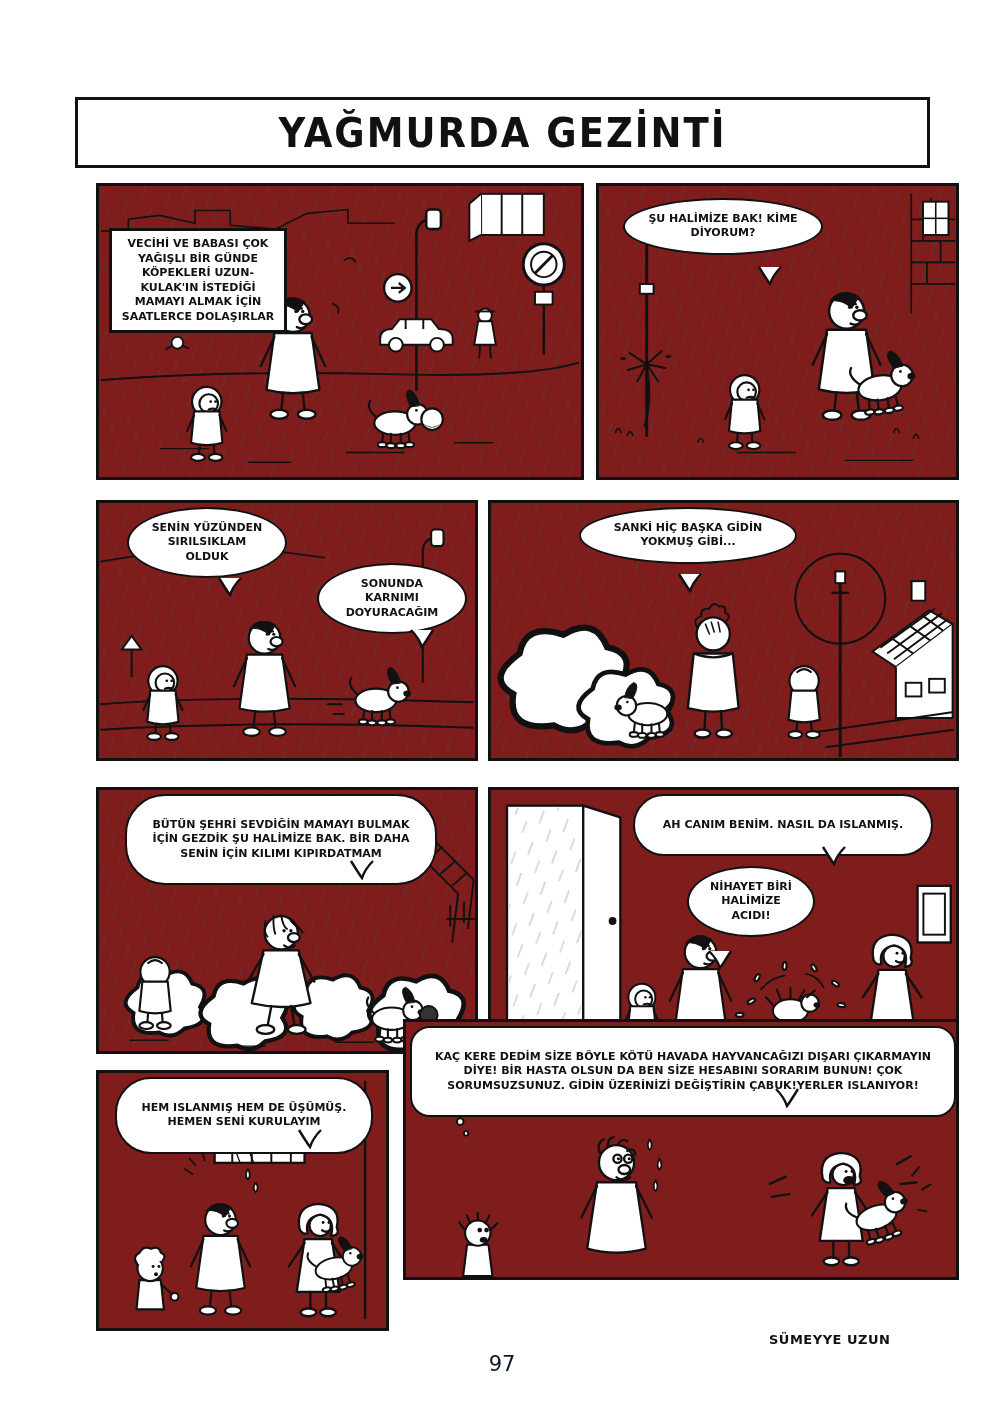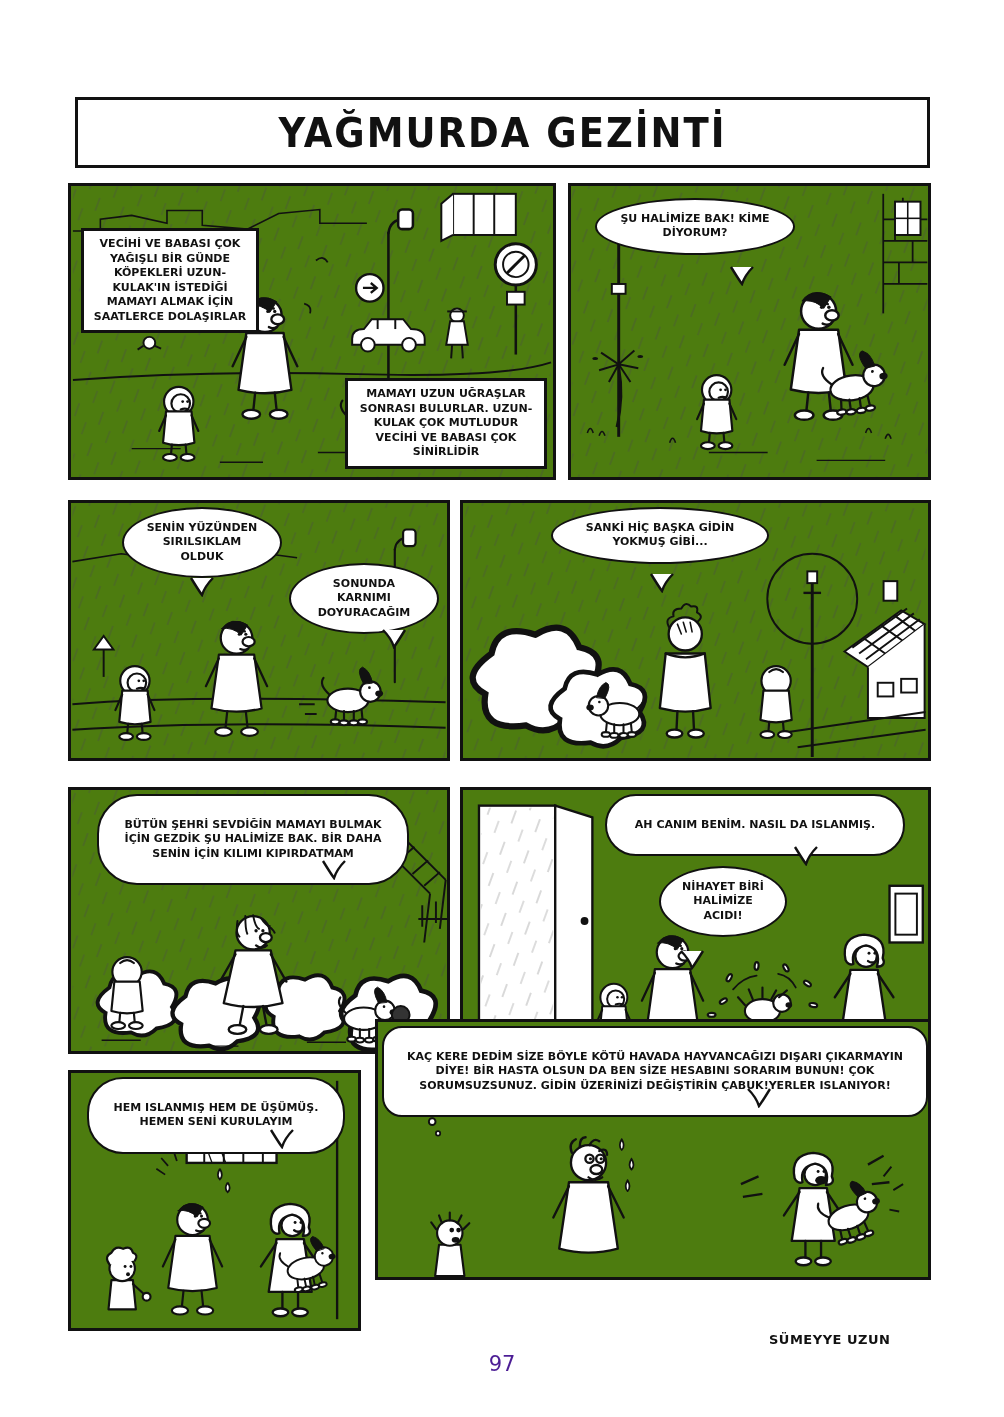--- a/index.html
+++ b/index.html
@@ -3,39 +3,39 @@
 <meta charset="utf-8">
 <style>
   html,body{margin:0;padding:0;background:#ffffff;}
   body{width:1004px;height:1417px;font-family:"DejaVu Sans",sans-serif;color:#111;}
   .page{position:relative;width:1004px;height:1372px;background:#fff;overflow:hidden;}
 
   .title-box{position:absolute;left:75px;top:97px;width:849px;height:65px;
     border:3px solid #111;display:flex;align-items:center;justify-content:center;background:#fff;}
   .title-text{font-size:37px;font-weight:bold;letter-spacing:2px;transform:scaleY(1.12);white-space:nowrap;}
 
-  .panel{position:absolute;border:3px solid #111;background:#4d7c0f;overflow:hidden;box-sizing:border-box;}
+  .panel{position:absolute;border:3px solid #111;background:#7f1d1d;overflow:hidden;box-sizing:border-box;margin-left:28px;}
   .scene{position:absolute;left:0;top:0;width:100%;height:100%;}
 
   .caption{position:absolute;background:#fff;border:3px solid #111;padding:6px 8px;
     font-weight:bold;font-size:11px;line-height:1.32;text-align:center;box-sizing:border-box;z-index:4;}
   .bubble{position:absolute;background:#fff;border:2.5px solid #111;padding:22px 12px;
     font-weight:bold;font-size:11px;line-height:1.3;text-align:center;box-sizing:border-box;
     border-radius:28px;z-index:4;}
   .bubble.ellipse{border-radius:50%;padding:12px 16px;}
   .btail{position:absolute;width:26px;height:20px;z-index:5;}
   .btail.flip{transform:scaleX(-1);}
 
   .excl-bubble{position:absolute;width:52px;height:52px;border:2.5px solid #111;border-radius:50%;
     background:#fff;display:flex;align-items:center;justify-content:center;
     font-weight:bold;font-size:30px;z-index:4;}
 
   .signature{position:absolute;top:1332px;left:769px;width:160px;
     font-weight:bold;font-size:13px;letter-spacing:0.5px;}
-  .pageno{position:absolute;top:1352px;left:0;width:100%;text-align:center;font-size:21px;color:#4c1d95;}
+  .pageno{position:absolute;top:1352px;left:0;width:100%;text-align:center;font-size:21px;color:#0f172a;}
 </style>
 </head>
 <body>
 
 <div class="page">
 
   <svg width="0" height="0" style="position:absolute" aria-hidden="true">
     <defs>
       <pattern id="rainpat" width="26" height="34" patternUnits="userSpaceOnUse" patternTransform="rotate(20)">
         <line x1="4" y1="2" x2="4" y2="16" stroke="#4a4a4a" stroke-width="1.2"></line>
@@ -159,23 +159,20 @@
       <use href="#g-dog" transform="translate(300,242)"></use>
       <g>
         <circle cx="338" cy="238" r="11" fill="#fff" stroke="#111" stroke-width="2.2"></circle>
         <path d="M330,243 A11,11 0 0 0 346,243 Q338,249 330,243 Z" fill="#111"></path>
       </g>
       <path d="M150,72 q6,-8 12,-2 M248,76 q8,-6 12,2 M164,104 q-8,4 -4,10 M236,120 q8,2 6,10" fill="none" stroke="#111" stroke-width="1.8"></path>
     </svg>
     <div class="caption" style="left:10px;top:42px;width:178px">
       <span>VECİHİ VE BABASI ÇOK YAĞIŞLI BİR GÜNDE KÖPEKLERİ UZUN-KULAK'IN İSTEDİĞİ MAMAYI ALMAK İÇİN SAATLERCE DOLAŞIRLAR</span>
     </div>
-    <div class="caption" style="right:6px;bottom:8px;width:202px">
-      <span>MAMAYI UZUN UĞRAŞLAR SONRASI BULURLAR. UZUN-KULAK ÇOK MUTLUDUR VECİHİ VE BABASI ÇOK SİNİRLİDİR</span>
-    </div>
   </div>
 
   <div class="panel" style="left:568px;top:183px;width:363px;height:297px">
     <svg class="scene" viewBox="0 0 363 297">
       <rect width="363" height="297" fill="url(#rainpat)" opacity="0.5"></rect>
       <g stroke="#111" fill="none">
         <line x1="48" y1="28" x2="48" y2="256" stroke-width="3"></line>
         <rect x="41" y="100" width="14" height="10" fill="#fff" stroke-width="2"></rect>
         <path d="M48,182 L30,170 M48,182 L64,168 M48,182 L28,188 M48,182 L68,186 M48,182 L38,200 M48,182 L60,200" stroke-width="2"></path>
         <path d="M48,184 Q54,216 46,246" stroke-width="2.4"></path>
@@ -213,21 +210,21 @@
       <g transform="translate(22,150)" stroke="#111" stroke-width="2" fill="#fff">
         <path d="M0,0 l10,-14 l10,14 z"></path>
           <line x1="10" y1="0" x2="10" y2="28"></line>
       </g>
       <path d="M0,206 Q120,196 382,204 M0,232 Q160,222 382,230" fill="none" stroke="#111" stroke-width="2"></path>
       <use href="#g-boy" transform="translate(64,182)"></use>
       <use href="#g-man" transform="translate(168,140) scale(0.95)"></use>
       <use href="#g-dog" transform="translate(282,202)"></use>
       <path d="M248,206 h-16 M250,216 h-12" stroke="#111" stroke-width="2"></path>
     </svg>
-    <div class="bubble ellipse" style="left:51px;top:4px;width:160px">
+    <div class="bubble ellipse" style="left:28px;top:4px;width:160px">
       <span>SENİN YÜZÜNDEN SIRILSIKLAM OLDUK</span>
     </div>
     <svg class="btail" style="left:118px;top:74px" viewBox="0 0 26 20">
       <path d="M2,1 Q10,14 13,18 Q16,9 24,1" fill="#fff" stroke="#111" stroke-width="2.4"></path>
     </svg>
     <div class="bubble ellipse" style="left:218px;top:60px;width:150px">
       <span>SONUNDA KARNIMI DOYURACAĞIM</span>
     </div>
     <svg class="btail flip" style="left:310px;top:126px" viewBox="0 0 26 20">
       <path d="M2,1 Q10,14 13,18 Q16,9 24,1" fill="#fff" stroke="#111" stroke-width="2.4"></path>

